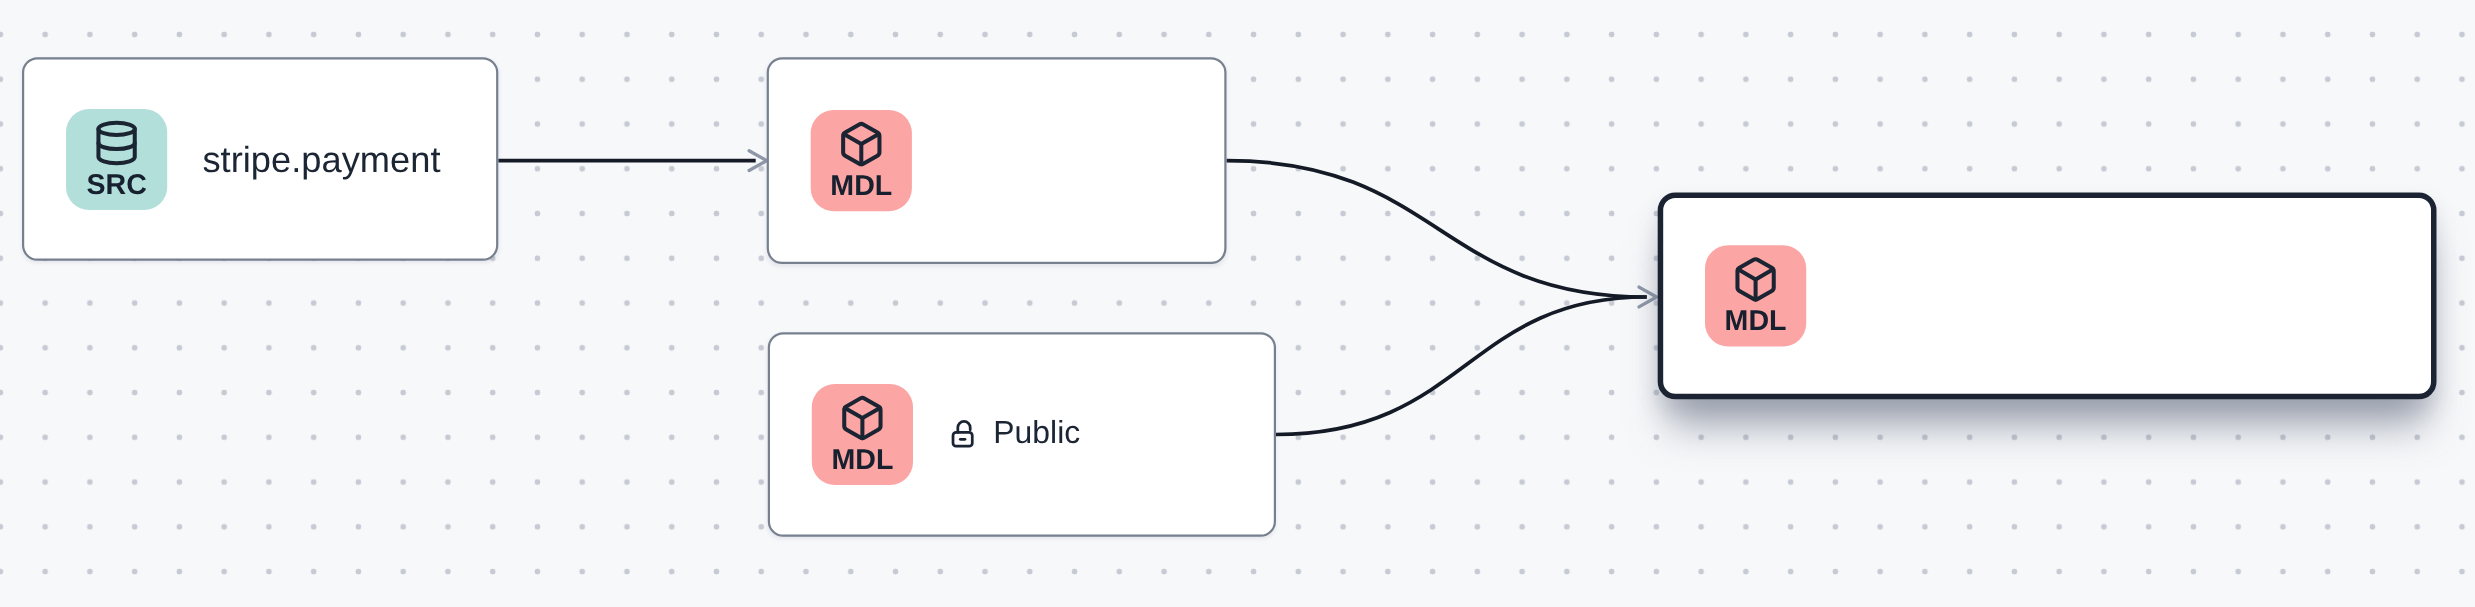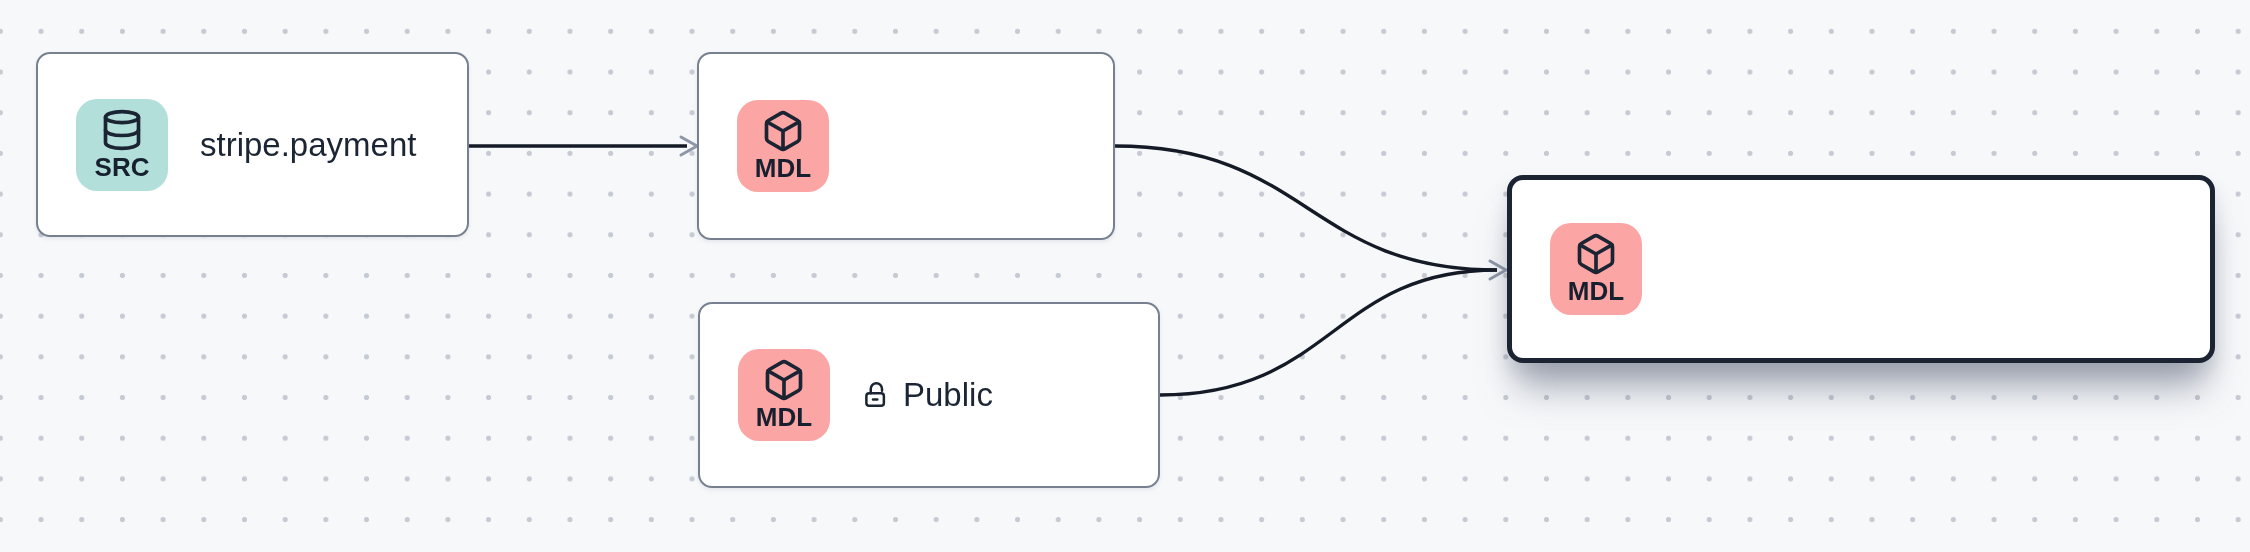--- a/index.html
+++ b/index.html
@@ -26,37 +26,37 @@
     display:flex;align-items:center;
     padding-left:38px;gap:32px;
     cursor:pointer;
     box-shadow:0 2px 4px rgba(100,110,130,.12);
   }
   .node.selected{
     border:5px solid #1c2433;
     border-radius:16px;
     box-shadow:0 34px 36px -10px rgba(96,106,126,.55), 0 10px 18px rgba(96,106,126,.18);
   }
-  .n1{left:36px;top:52px;width:433px;height:185px;}
+  .n1{left:20px;top:52px;width:433px;height:185px;}
   .n2{left:697px;top:52px;width:418px;height:188px;}
   .n3{left:698px;top:302px;width:462px;height:186px;}
   .n4{left:1507px;top:175px;width:708px;height:188px;}
   .badge{
     width:92px;height:92px;border-radius:21px;
     display:flex;flex-direction:column;align-items:center;justify-content:center;
     flex:0 0 auto;
   }
   .badge-src{background:#b2dfda;}
   .badge-mdl{background:#fca5a5;}
   .badge svg{width:44px;height:44px;stroke:#1b2433;stroke-width:2;fill:none;
     stroke-linecap:round;stroke-linejoin:round;}
   .badge-label{font-size:26px;font-weight:700;line-height:1.1;margin-top:1px;color:#16202e;}
   .node-text{display:flex;flex-direction:column;justify-content:center;gap:6px;}
   .node-title{font-size:33px;font-weight:400;white-space:nowrap;line-height:1.15;}
-  .node-subtitle{display:flex;align-items:center;gap:11px;font-size:33px;line-height:1.1;}
+  .node-subtitle{display:flex;align-items:center;gap:11px;font-size:29px;line-height:1.1;}
   .node-subtitle svg{width:30px;height:30px;stroke:#1b2433;stroke-width:2;fill:none;
     stroke-linecap:round;stroke-linejoin:round;}
 </style>
 </head>
 <body>
 
 <div class="canvas">
 
   <svg class="edges" viewBox="0 0 2250 552">
     <path class="edge" d="M453,146 L687,146"></path>

